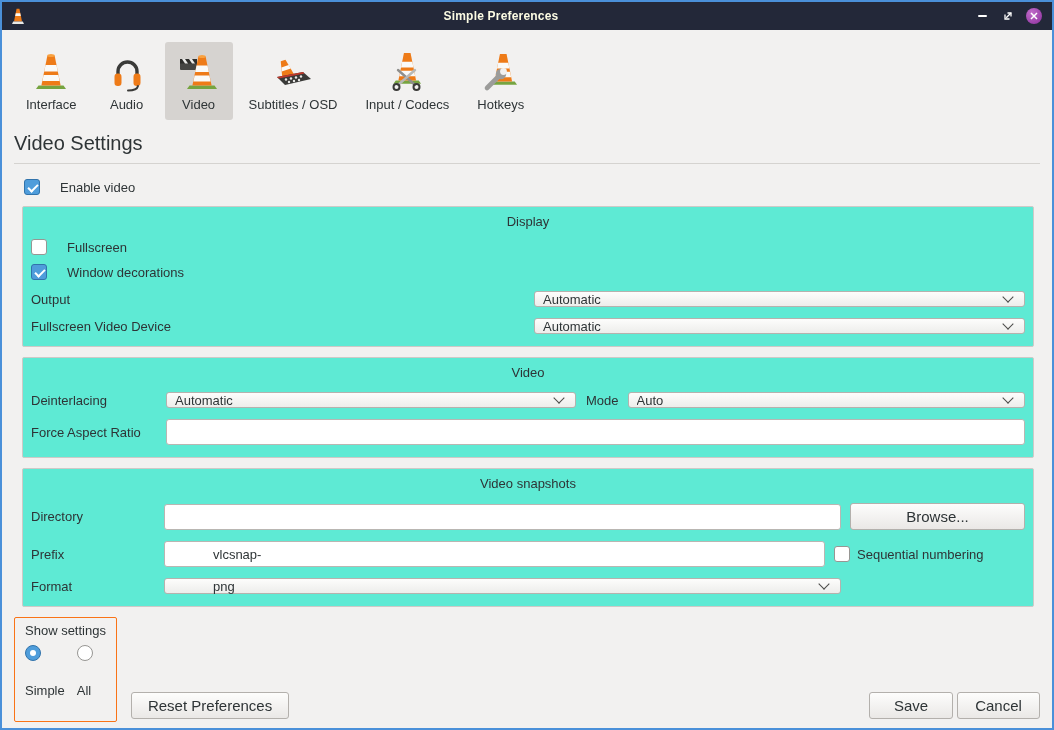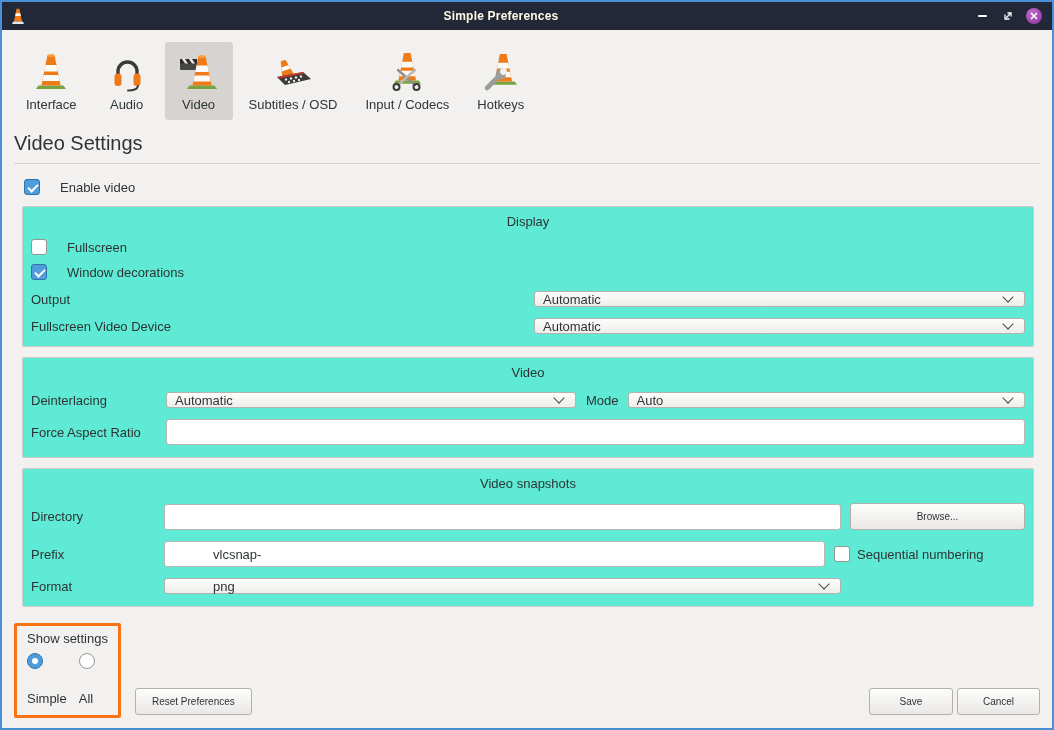--- a/index.html
+++ b/index.html
@@ -132,33 +132,33 @@
   .snap-row .tail { width:175px; flex:0 0 175px; margin-left:9px; display:flex; align-items:center; }
   .snap-row .tail-check { width:191px; flex:0 0 191px; margin-left:9px; display:flex; align-items:center; gap:7px; white-space:nowrap; }
 
   .cb-label { color:#2e3436; }
 
   .btn {
     height:27px;
     background:linear-gradient(#fdfdfc,#eae8e6);
     border:1px solid #b3b0ac; border-radius:3px;
     display:inline-flex; align-items:center; justify-content:center;
-    padding:0 16px; font-size:10px; color:#2e3436;
+    padding:0 16px; font-size:15px; color:#2e3436;
     font-family:"Liberation Sans", sans-serif;
   }
   .browse-btn { width:175px; flex:0 0 175px; }
 
   
   .footer {
     display:flex; align-items:flex-end;
     padding:0 12px 10px 12px;
   }
   .show-box {
-    border:3px solid #f97316; border-radius:2px;
-    padding:5px 10px 9px 10px;
+    border:1px solid #f97316; border-radius:2px;
+    padding:5px 10px 23px 10px;
     background:#f2f1f0;
   }
   .show-box-title { text-align:center; padding-bottom:7px; }
   .show-options { display:flex; align-items:center; gap:12px; }
   .show-option { display:flex; align-items:flex-start; gap:22px;flex-direction:column; }
   .reset-btn { margin-left:14px; margin-bottom:3px; }
   .footer-spacer { flex:1; }
   .save-btn { min-width:84px; margin-bottom:3px; }
   .cancel-btn { min-width:83px; margin-left:4px; margin-bottom:3px; }
 </style>

